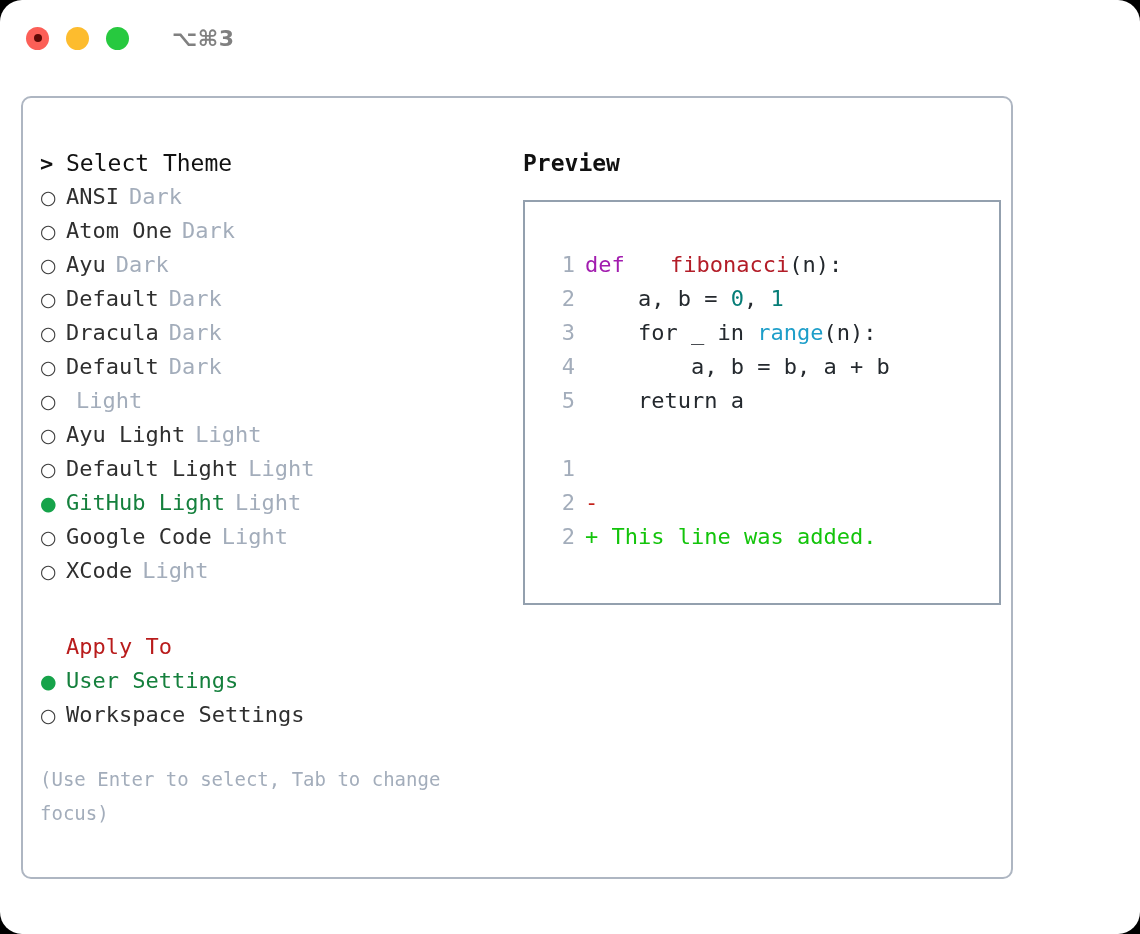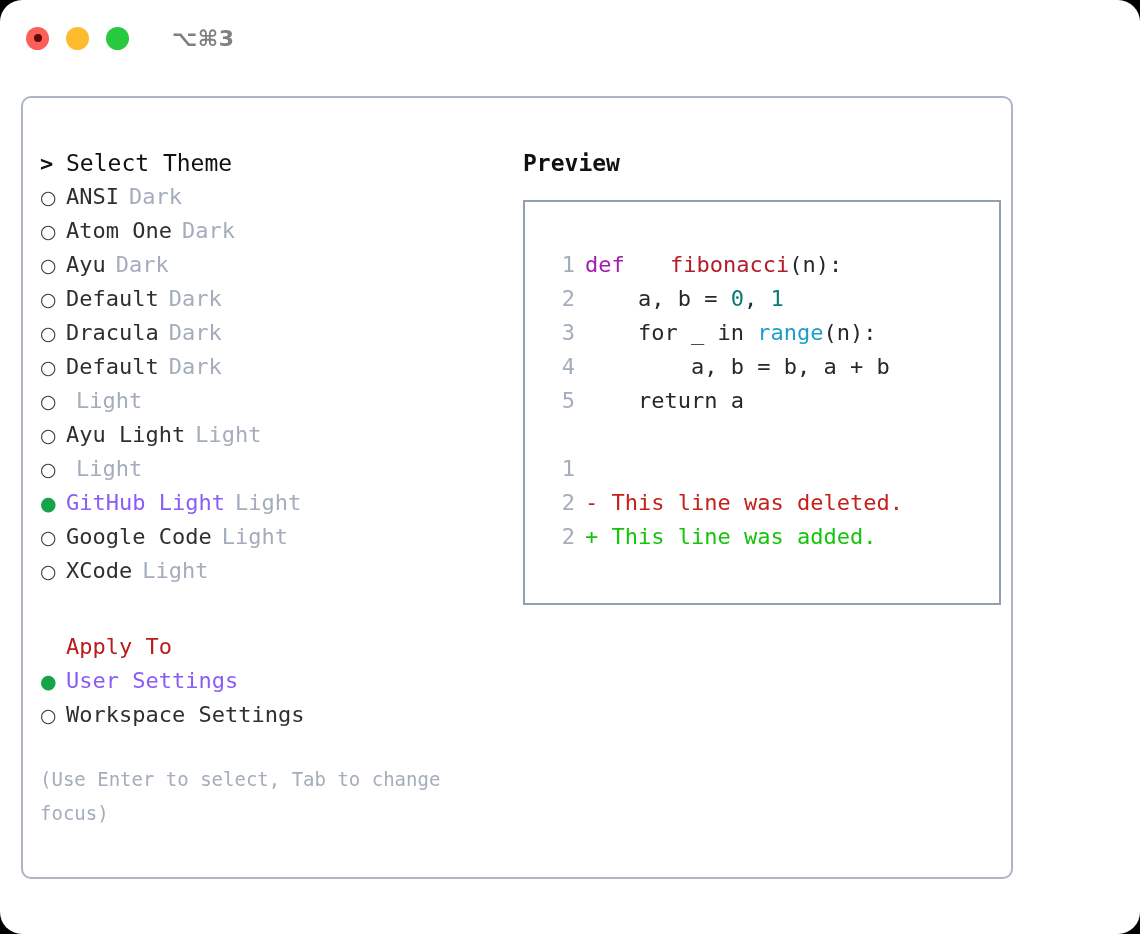--- a/index.html
+++ b/index.html
@@ -115,21 +115,21 @@
   .marker.selected { color: #16a34a; }
   .marker.blank { color: transparent; }
 
   .title-text {
     font-weight: 400;
     color: #111111;
     font-size: 23px;
   }
 
   .opt-name { color: #2f2f2f; }
-  .opt-row.is-selected .opt-name { color: #8b5cf6; }
+  .opt-row.is-selected .opt-name { color: #15803d; }
 
   .opt-tag {
     color: #a3adbb;
     margin-left: 10px;
     text-align: center;
   }
 
   .plain-label { color: #b91c1c; }
 
   .spacer-40 { height: 42px; }
@@ -253,20 +253,21 @@
                 <span class="marker">○</span>
                 <span class="opt-tag">Light</span>
               </div>
               <div class="opt-row">
                 <span class="marker">○</span>
                 <span class="opt-name">Ayu Light</span>
                 <span class="opt-tag">Light</span>
               </div>
               <div class="opt-row">
                 <span class="marker">○</span>
+                <span class="opt-name">Default Light</span>
                 <span class="opt-tag">Light</span>
               </div>
               <div class="opt-row is-selected">
                 <span class="marker selected">●</span>
                 <span class="opt-name">GitHub Light</span>
                 <span class="opt-tag">Light</span>
               </div>
               <div class="opt-row">
                 <span class="marker">○</span>
                 <span class="opt-name">Google Code</span>
@@ -309,21 +310,21 @@
             <div id="code-lines">
                 <div class="code-line"><span class="lineno">1</span><span class="code-text"><span class="tok-kw">def </span><span class="tok-fn">fibonacci</span><span class="tok-plain">(n):</span></span></div>
                 <div class="code-line"><span class="lineno">2</span><span class="code-text"><span class="tok-plain">    a, b = </span><span class="tok-num">0</span><span class="tok-plain">, </span><span class="tok-num">1</span></span></div>
                 <div class="code-line"><span class="lineno">3</span><span class="code-text"><span class="tok-plain">    for _ in </span><span class="tok-call">range</span><span class="tok-plain">(n):</span></span></div>
                 <div class="code-line"><span class="lineno">4</span><span class="code-text"><span class="tok-plain">        a, b = b, a + b</span></span></div>
                 <div class="code-line"><span class="lineno">5</span><span class="code-text"><span class="tok-plain">    return a</span></span></div>
               </div>
             <div class="code-gap"></div>
             <div id="diff-lines">
                 <div class="code-line"><span class="lineno">1</span><span class="diff-ctx"> </span></div>
-                <div class="code-line"><span class="lineno">2</span><span class="diff-del">-</span><span class="diff-del"> This line was deleted.</span></div>
+                <div class="code-line"><span class="lineno">2</span><span class="diff-del">-</span></div>
                 <div class="code-line"><span class="lineno">2</span><span class="diff-add">+</span><span class="diff-add"> This line was added.</span></div>
               </div>
           </div>
         </div>
 
       </div>
     </div>
   </div>
 </div>
 

